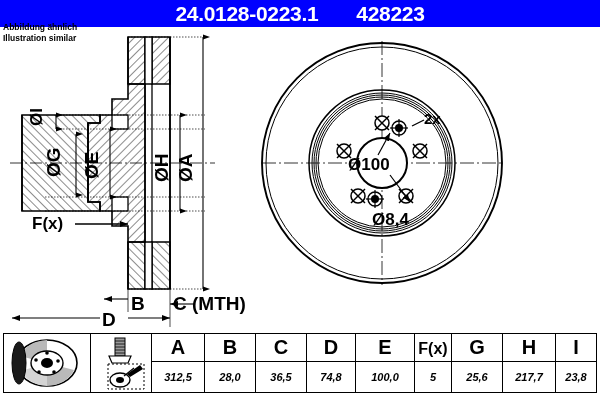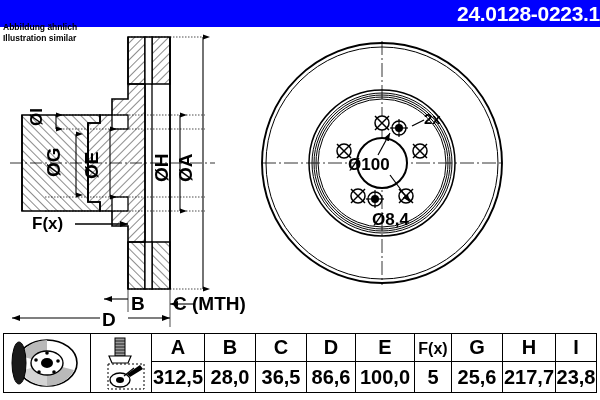--- a/index.html
+++ b/index.html
@@ -25,21 +25,21 @@
   .header {
     position: absolute;
     left: 0; top: 0;
     width: 600px;
     height: 27px;
     background: #0000ff;
   }
   .header-inner {
     display: flex;
     align-items: center;
-    justify-content: flex-end;
+    justify-content: center;
     height: 27px;
     gap: 38px;
   }
   .header-text {
     color: #ffffff;
     font-weight: bold;
     font-size: 21px;
     letter-spacing: -0.3px;
     line-height: 1;
   }
@@ -74,33 +74,34 @@
   }
   .spec-table td {
     border: 1.6px solid #000000;
     text-align: center;
     vertical-align: middle;
     font-weight: bold;
     color: #000;
     padding: 0;
   }
   .spec-table .hdr-cell { font-size: 20px; height: 27px; }
-  .spec-table .val-cell { font-size: 20px; height: 30px; }
+  .spec-table .val-cell { font-size: 11px; height: 30px; font-style: italic; }
   .spec-table .icon-cell { padding: 0; }
   .fx-label { font-size: 16px; }
   .icon-box { display: block; margin: 0 auto; }
 </style>
 </head>
 <body>
 
 <div id="page">
 
   <div class="header">
     <div class="header-inner">
       <span class="header-text">24.0128-0223.1</span>
+      <span class="header-text">428223</span>
     </div>
   </div>
 
   <div class="notice">
     <div>Abbildung ähnlich</div>
     <div>Illustration similar</div>
   </div>
 
   <div class="drawing">
     <svg width="600" height="305" viewBox="0 0 600 305" xmlns="http://www.w3.org/2000/svg">
@@ -349,21 +350,21 @@
         <span class="fx-label">F(x)</span>
       </td>
       <td class="hdr-cell" style="width:50px">G</td>
       <td class="hdr-cell" style="width:52px">H</td>
       <td class="hdr-cell">I</td>
     </tr>
     <tr>
       <td class="val-cell">312,5</td>
       <td class="val-cell">28,0</td>
       <td class="val-cell">36,5</td>
-      <td class="val-cell">86,6</td>
+      <td class="val-cell">74,8</td>
       <td class="val-cell">100,0</td>
       <td class="val-cell">5</td>
       <td class="val-cell">25,6</td>
       <td class="val-cell">217,7</td>
       <td class="val-cell">23,8</td>
     </tr>
   </tbody>
     </table>
 
 </div>

